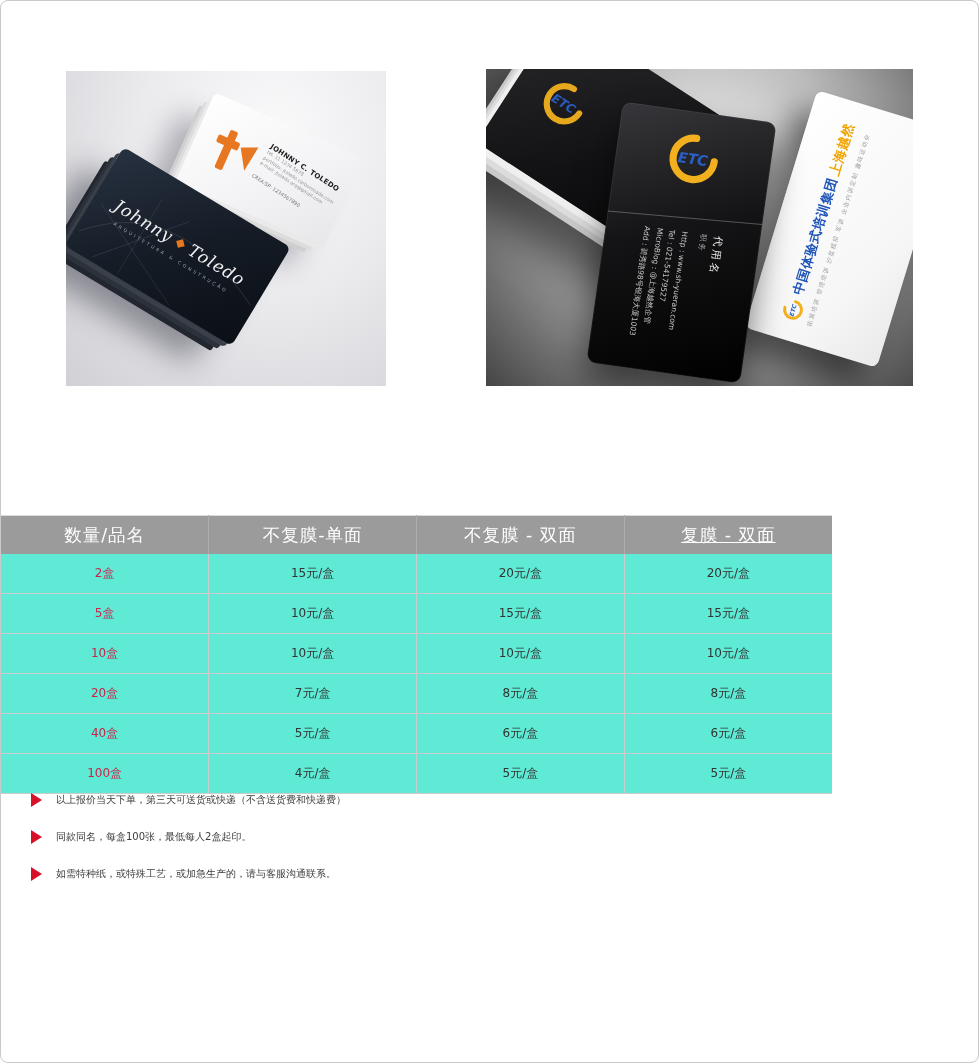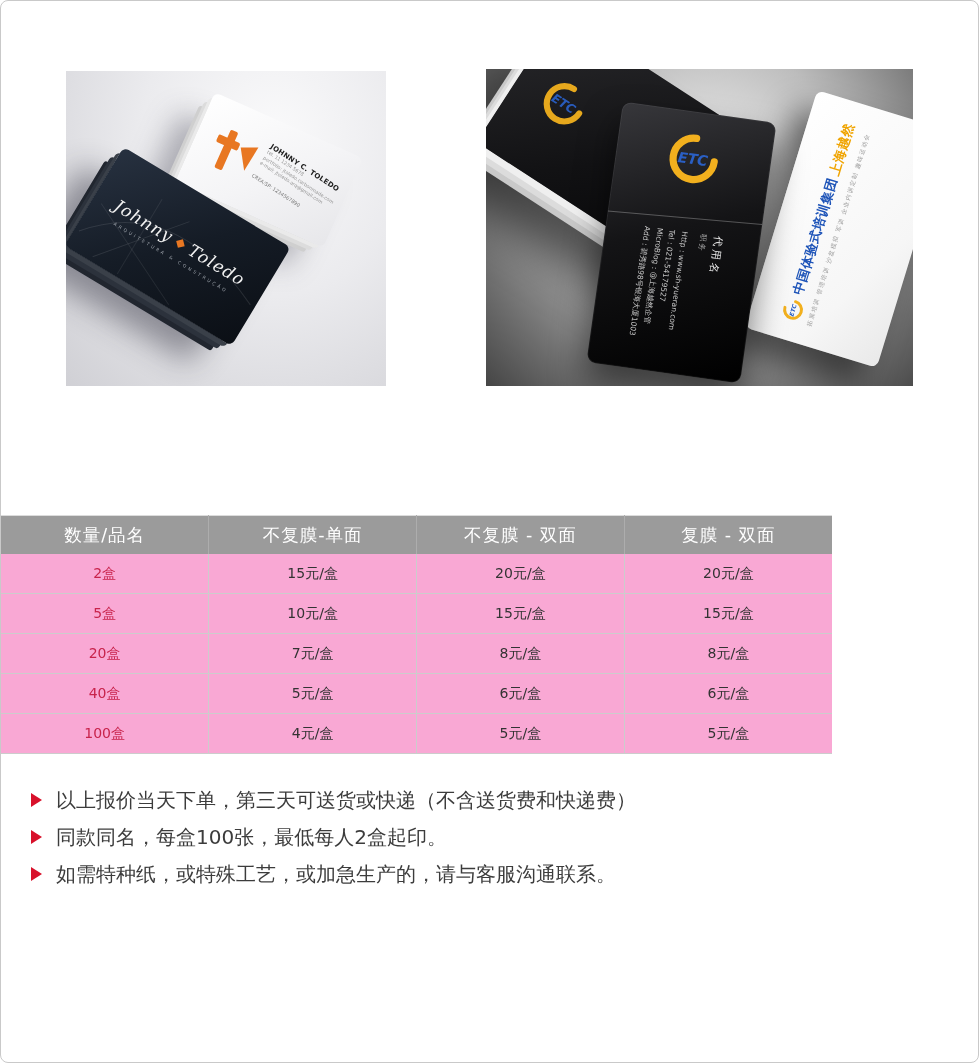--- a/index.html
+++ b/index.html
@@ -79,32 +79,32 @@
   .wcv-logo{width:22px;height:22px;margin-right:5px;flex:0 0 auto;}
   .wcv-company{font-size:13px;font-weight:bold;color:#1e54b8;letter-spacing:.5px;}
   .wcv-brand{font-size:13px;font-weight:bold;color:#f0a400;letter-spacing:.5px;margin-left:3px;}
   .wcv-sub{font-size:6px;color:#9a9a9a;letter-spacing:1.4px;margin-top:5px;white-space:nowrap;}
 
   
   .price-table{position:absolute;left:0;top:466px;width:831px;border-collapse:collapse;
     table-layout:fixed;border-top:1px solid #dcdcdc;margin-top:48px;}
   .price-table th{height:36px;background:#9b9b9b;color:#fff;font-weight:normal;
     font-size:17.5px;letter-spacing:1px;border-right:1px solid #adadad;}
-  .price-table th:last-child{border-right:none;}
-  .price-table td{height:37px;text-align:center;font-size:14px;color:#333;
-    border-right:1px solid #ccc;border-bottom:1px solid #ccc;background:#f9a8d4;}
+  .price-table th:last-child{border-right:none;text-decoration:underline;}
+  .price-table td{height:37px;text-align:center;font-size:12px;color:#333;
+    border-right:1px solid #ccc;border-bottom:1px solid #ccc;background:#5eead4;}
   .price-table td:last-child{border-right:none;}
   .price-table td.qty{color:#c8234b;}
 
   
   .notes{position:absolute;left:30px;top:788px;list-style:none;margin:0;padding:0;}
   .notes li{display:flex;align-items:flex-start;margin:0 0 15px;line-height:22px;}
   .tri{width:0;height:0;border-left:11px solid #d8112b;border-top:7px solid transparent;
     border-bottom:7px solid transparent;margin:4px 14px 0 0;flex:0 0 auto;}
-  .note-text{font-size:20px;color:#3c3c3c;}
+  .note-text{font-size:10px;color:#3c3c3c;}
 </style>
 </head>
 <body>
 
 <div class="page">
 
   <div class="photo photo-left">
     <div class="card white-card">
       <svg class="jt-logo" viewBox="0 0 60 60">
         <rect x="22" y="6" width="9" height="46" rx="2" fill="#e87722"></rect>
@@ -196,20 +196,26 @@
         <td class="qty">2盒</td>
         <td>15元/盒</td>
         <td>20元/盒</td>
         <td>20元/盒</td>
       </tr>
       <tr>
         <td class="qty">5盒</td>
         <td>10元/盒</td>
         <td>15元/盒</td>
         <td>15元/盒</td>
+      </tr>
+      <tr>
+        <td class="qty">10盒</td>
+        <td>10元/盒</td>
+        <td>10元/盒</td>
+        <td>10元/盒</td>
       </tr>
       <tr>
         <td class="qty">20盒</td>
         <td>7元/盒</td>
         <td>8元/盒</td>
         <td>8元/盒</td>
       </tr>
       <tr>
         <td class="qty">40盒</td>
         <td>5元/盒</td>

